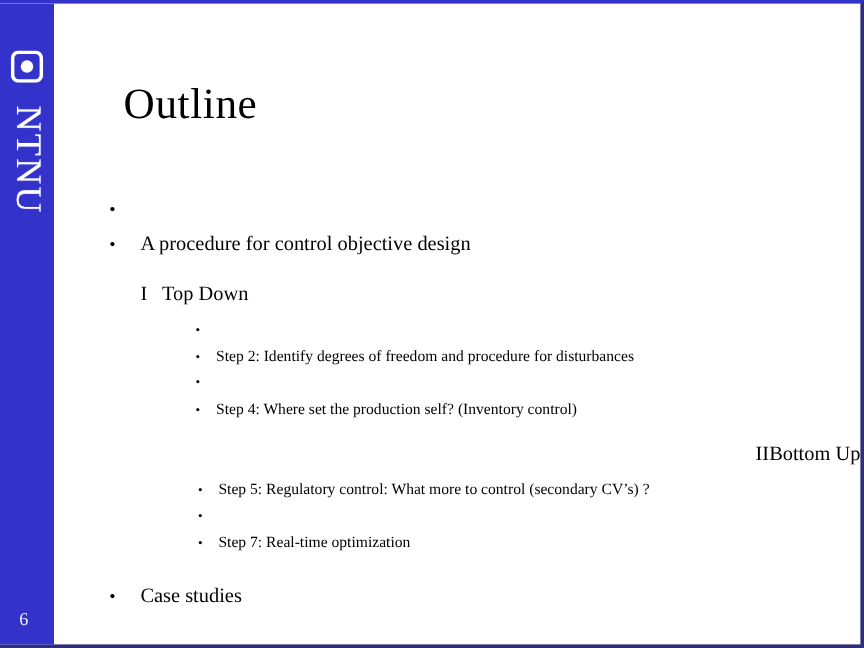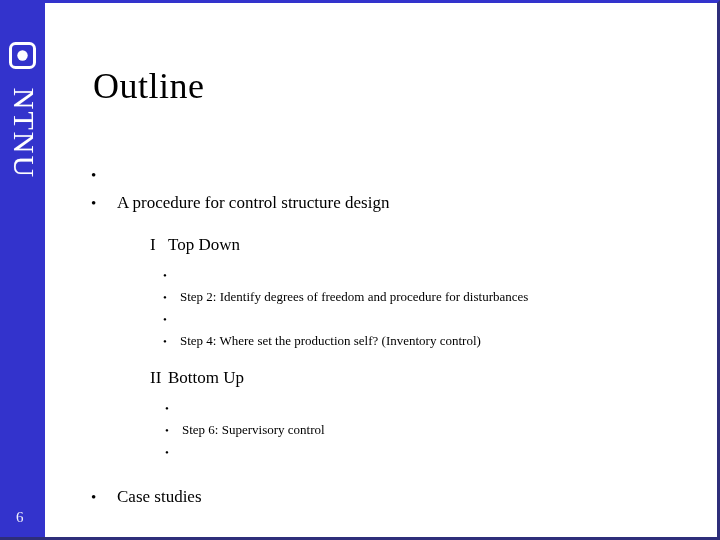--- a/index.html
+++ b/index.html
@@ -77,21 +77,21 @@
   #content {
     position: absolute;
     left: 45px;
     top: 0;
     right: 0;
     bottom: 0;
   }
 
   #slide-title {
     position: absolute;
-    left: 48px;
+    left: 58px;
     top: 62px;
     font-family: "Liberation Serif", "DejaVu Serif", serif;
     font-size: 36px;
     color: #000000;
     letter-spacing: 0.5px;
     white-space: nowrap;
   }
 
   #body-block {
     position: absolute;
@@ -125,21 +125,21 @@
   .lvl1 .bullet {
     width: 26px;
     font-size: 15px;
   }
 
   
   .head {
     font-size: 17px;
     height: 27px;
     line-height: 27px;
-    padding-left: 105px;
+    padding-left: 72px;
     color: #000000;
     white-space: nowrap;
   }
   .head .num {
     display: inline-block;
     min-width: 18px;
   }
 
   
   .lvl2 {
@@ -153,21 +153,21 @@
     font-size: 11px;
   }
 
   
   .lvl2b {
     padding-left: 120px;
   }
 
   .gap-top    { margin-top: 14px; }
   .gap-steps  { margin-top: 6px; }
-  .gap-head2  { margin-top: 12px; }
+  .gap-head2  { margin-top: 12px; text-align: right; }
   .gap-case   { margin-top: 20px; }
 </style>
 </head>
 <body>
 
 <div id="slide">
 
   <div id="sidebar">
 
     <div id="logo-mark">
@@ -187,21 +187,21 @@
     <div id="slide-title">Outline</div>
 
     <div id="body-block">
 
       <div class="row lvl1">
         <span class="bullet">•</span>
       </div>
 
       <div class="row lvl1">
         <span class="bullet">•</span>
-        <span class="txt">A procedure for control structure design</span>
+        <span class="txt">A procedure for control objective design</span>
       </div>
 
       <div class="head gap-top">
         <span class="num">I </span><span>Top Down</span>
       </div>
 
       <div class="row lvl2 gap-steps">
         <span class="bullet">•</span>
       </div>
       <div class="row lvl2">
@@ -215,27 +215,28 @@
         <span class="bullet">•</span>
         <span class="txt">Step 4: Where set the production self? (Inventory control)</span>
       </div>
 
       <div class="head gap-head2">
         <span class="num">II </span><span>Bottom Up</span>
       </div>
 
       <div class="row lvl2 lvl2b gap-steps">
         <span class="bullet">•</span>
+        <span class="txt">Step 5: Regulatory control: What more to control (secondary CV’s) ?</span>
       </div>
       <div class="row lvl2 lvl2b">
         <span class="bullet">•</span>
-        <span class="txt">Step 6: Supervisory control</span>
       </div>
       <div class="row lvl2 lvl2b">
         <span class="bullet">•</span>
+        <span class="txt">Step 7: Real-time optimization</span>
       </div>
 
       <div class="row lvl1 gap-case">
         <span class="bullet">•</span>
         <span class="txt">Case studies</span>
       </div>
 
     </div>
   </div>
 </div>

